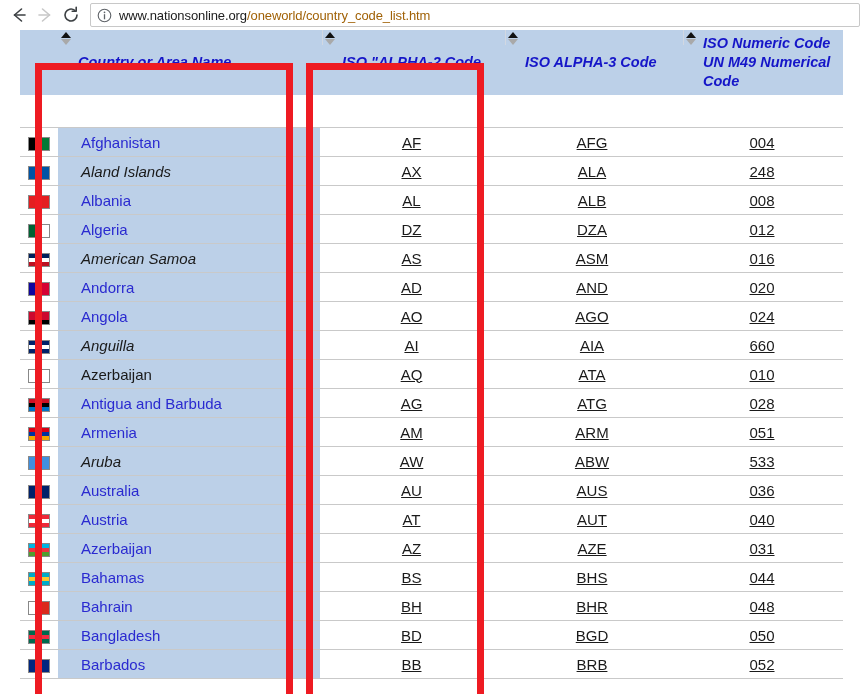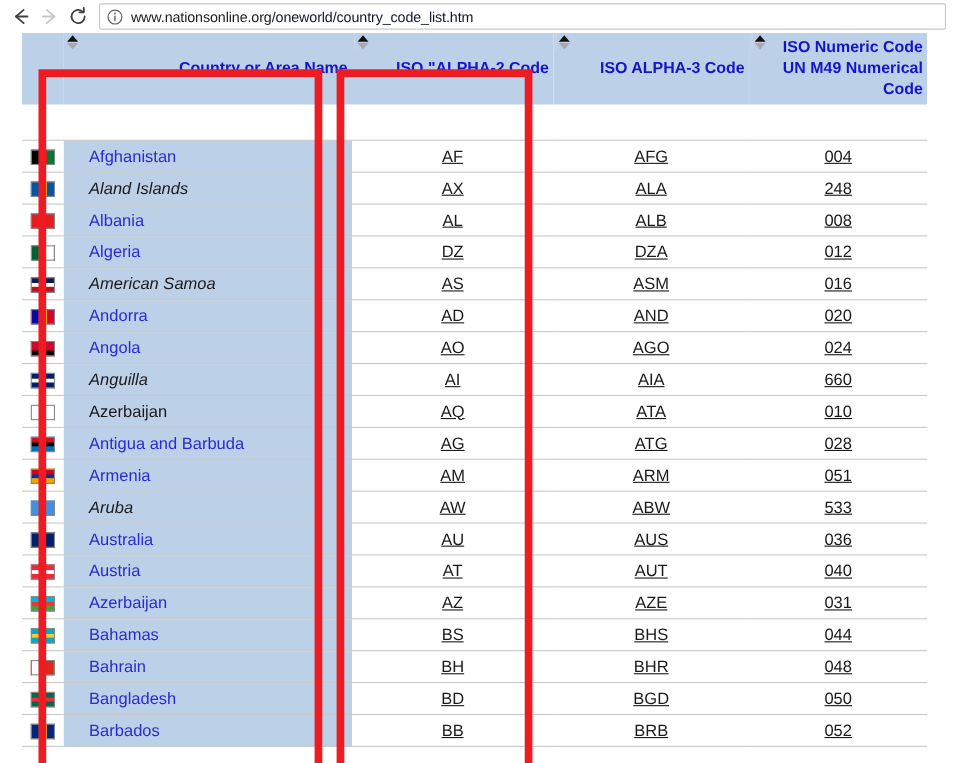--- a/index.html
+++ b/index.html
@@ -51,21 +51,21 @@
     height: 15px;
     flex: 0 0 auto;
     margin-right: 7px;
   }
   #url-text {
     font-size: 13px;
     color: #202020;
     white-space: nowrap;
     letter-spacing: -0.1px;
   }
-  #url-text .path { color: #0f172a; }
+  #url-text .path { color: #a16207; }
 
   
   #page {
     position: absolute;
     top: 30px;
     left: 0;
     width: 868px;
     height: 664px;
     background: #ffffff;
     overflow: hidden;
@@ -98,23 +98,24 @@
   thead th.flagcol { background: #bcd0e8; }
 
   .hdr-inner {
     display: flex;
     align-items: center;
     height: 65px;
     box-sizing: border-box;
   }
   .hdr-label {
     flex: 1 1 auto;
-    text-align: right;
+    text-align: left;
     line-height: 19px;
     padding: 0 4px;
+    font-style: italic;
   }
   .sortarrows {
     flex: 0 0 auto;
     width: 12px;
     margin-left: 2px;
     margin-right: 2px;
     align-self: flex-start;
     padding-top: 2px;
   }
   .sortarrows .up {

